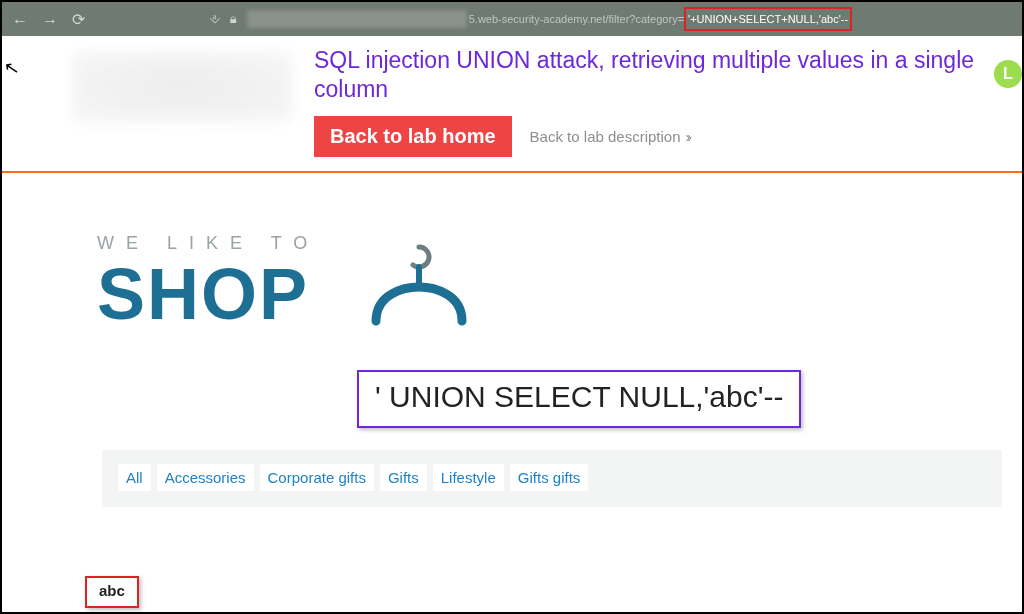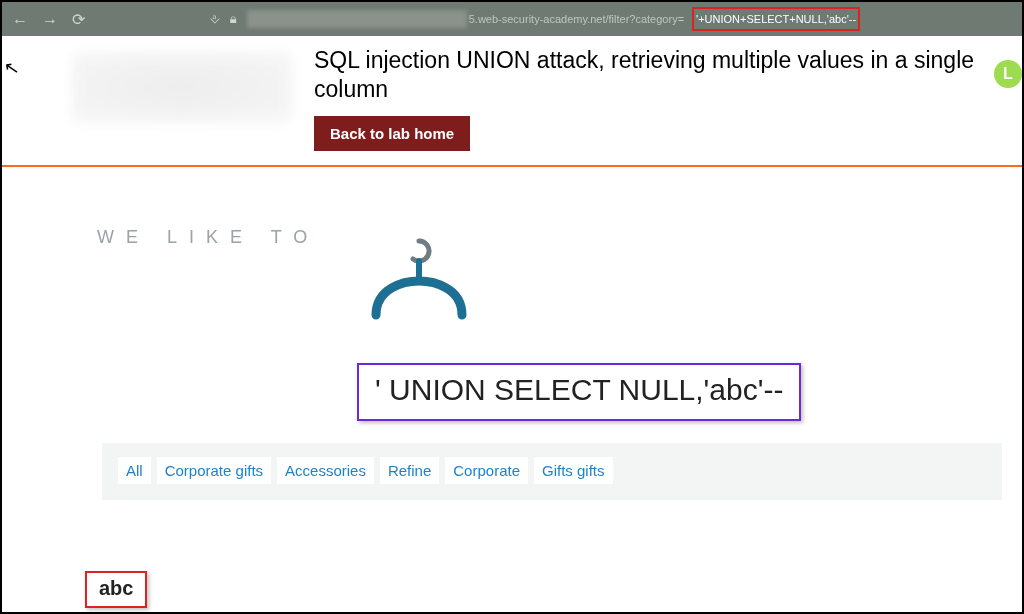--- a/index.html
+++ b/index.html
@@ -7,34 +7,34 @@
   .frame { width: 1024px; height: 614px; border: 2px solid #000; position: relative; background: #fff; }
 
   
   .chrome { height: 34px; background: #6f7a73; display: flex; align-items: center; padding: 0 10px; gap: 14px; color: #d7dcd8; }
   .nav-icons { display: flex; gap: 14px; font-size: 16px; color: #cfd6d0; }
   .nav-icons span { cursor: pointer; }
   .url-wrap { flex: 1; display: flex; align-items: center; height: 26px; margin-left: 110px; }
   .url-icons { display: flex; gap: 10px; font-size: 13px; color: #cfd6d0; margin-right: 10px; }
   .url-blur { width: 220px; height: 18px; background: #8a928b; filter: blur(2px); border-radius: 2px; }
   .url-text { font-size: 11px; color: #e8eae8; margin-left: 2px; white-space: nowrap; }
-  .url-highlight { border: 2px solid #d22; padding: 0 2px; height: 24px; display: inline-flex; align-items: center; margin-left: 8px; }
+  .url-highlight { border: 2px solid #d22; padding: 0 2px; height: 24px; display: inline-flex; align-items: center; margin-left: 0; }
   .url-text .dim { color: #bfc6c0; }
   .url-text .bright { color: #fff; }
 
   
   .cursor { position: absolute; top: 55px; left: 2px; font-size: 18px; color: #000; transform: rotate(-10deg); pointer-events: none; }
 
   
   .header { display: flex; padding: 6px 0 14px 0; }
   .logo-blur { width: 220px; height: 70px; margin-left: 70px; margin-top: 10px; border-radius: 6px; background: radial-gradient(#ddd,#eee); filter: blur(6px); opacity: .5; }
   .header-right { margin-left: 22px; margin-top: 4px; flex: 1; }
-  .lab-title { font-size: 23px; color: #000000; line-height: 1.25; margin-bottom: 12px; font-weight: 400; max-width: 680px; }
+  .lab-title { font-size: 23px; color: #6d28d9; line-height: 1.25; margin-bottom: 12px; font-weight: 400; max-width: 680px; }
   .btn-row { display: flex; align-items: center; gap: 18px; }
-  .btn-orange { background: #7f1d1d; color: #fff; font-weight: 700; font-size: 15px; padding: 9px 16px; border: none; cursor: pointer; }
+  .btn-orange { background: #ef4444; color: #fff; font-weight: 700; font-size: 20px; padding: 9px 16px; border: none; cursor: pointer; }
   .link-desc { color: #8b8f92; font-size: 15px; cursor: pointer; }
   .link-desc .chev { letter-spacing: -3px; font-size: 14px; }
   .green-dot { position: absolute; right: 0; top: 58px; width: 28px; height: 28px; background: #9cdc4e; border-radius: 50%; color: #fff; font-weight: 700; display: flex; align-items: center; justify-content: center; font-size: 16px; }
 
   .divider { height: 2px; background: #ff6a1a; width: 100%; }
 
   
   .content { padding: 60px 0 0 95px; }
   .brand { display: flex; align-items: flex-start; gap: 45px; }
   .brand-text .tag { letter-spacing: 12px; font-size: 18px; color: #9aa3a7; font-weight: 400; }
@@ -43,21 +43,21 @@
 
   .sql-box { margin: 40px 0 22px 260px; border: 2px solid #6d28d9; padding: 8px 16px 12px 16px; display: inline-block; box-shadow: 2px 2px 4px rgba(0,0,0,.25); }
   .sql-box span { font-size: 30px; color: #222; }
 
   .filter-panel { margin-left: 5px; background: #f3f4f4; padding: 14px 16px 16px 16px; width: 900px; }
   .refine { color: #7c8083; font-weight: 700; font-size: 15px; margin-bottom: 10px; }
   .tags { display: flex; gap: 6px; }
   .tag-item { background: #fff; color: #1f82c6; padding: 5px 8px; font-size: 15px; cursor: pointer; }
 
   .result-box { position: absolute; left: 83px; bottom: 4px; border: 2px solid #d22; padding: 4px 12px 6px 12px; box-shadow: 2px 2px 4px rgba(0,0,0,.25); }
-  .result-box span { font-weight: 700; font-size: 20px; color: #222; }
+  .result-box span { font-weight: 700; font-size: 15px; color: #222; }
 </style>
 </head>
 <body>
 
 <div class="frame">
 
   <div class="chrome">
     <div class="nav-icons">
       <span>←</span>
       <span>→</span>
@@ -78,50 +78,55 @@
   </div>
 
   <div class="cursor">↖</div>
 
   <div class="header">
     <div class="logo-blur"></div>
     <div class="header-right">
       <div class="lab-title">SQL injection UNION attack, retrieving multiple values in a single column</div>
       <div class="btn-row">
         <button class="btn-orange">Back to lab home</button>
+        <div class="link-desc">
+          <span>Back to lab description</span>
+          <span class="chev">&nbsp;››</span>
+        </div>
       </div>
     </div>
     <div class="green-dot">L</div>
   </div>
 
   <div class="divider"></div>
 
   <div class="content">
     <div class="brand">
       <div class="brand-text">
         <div class="tag">WE LIKE TO</div>
+        <div class="shop">SHOP</div>
       </div>
       <svg class="hanger" width="110" height="90" viewBox="0 0 110 90">
         <path d="M55 8 a10 10 0 1 1 -6 18" fill="none" stroke="#6f7c82" stroke-width="5" stroke-linecap="round"></path>
         <line x1="55" y1="28" x2="55" y2="45" stroke="#1e6f94" stroke-width="6" stroke-linecap="round"></line>
         <path d="M12 82 C 12 55 40 48 55 48 C 70 48 98 55 98 82" fill="none" stroke="#1e6f94" stroke-width="9" stroke-linecap="round"></path>
       </svg>
     </div>
 
     <div class="sql-box">
       <span>' UNION SELECT NULL,'abc'--</span>
     </div>
 
     <div class="filter-panel">
       <div class="tags">
         <a class="tag-item">All</a>
+        <a class="tag-item">Accessories</a>
         <a class="tag-item">Corporate gifts</a>
-        <a class="tag-item">Accessories</a>
-        <a class="tag-item">Refine</a>
-        <a class="tag-item">Corporate</a>
+        <a class="tag-item">Gifts</a>
+        <a class="tag-item">Lifestyle</a>
         <a class="tag-item">Gifts gifts</a>
       </div>
     </div>
   </div>
 
   <div class="result-box">
     <span>abc</span>
   </div>
 </div>
 

